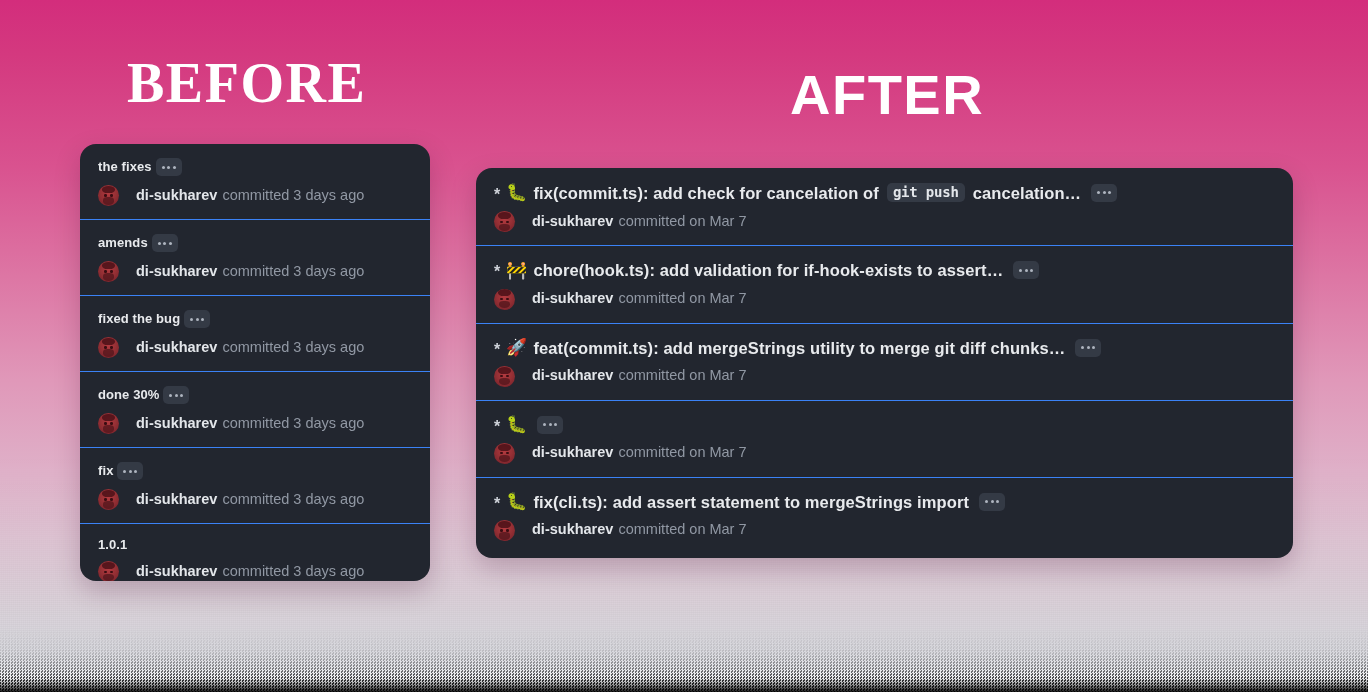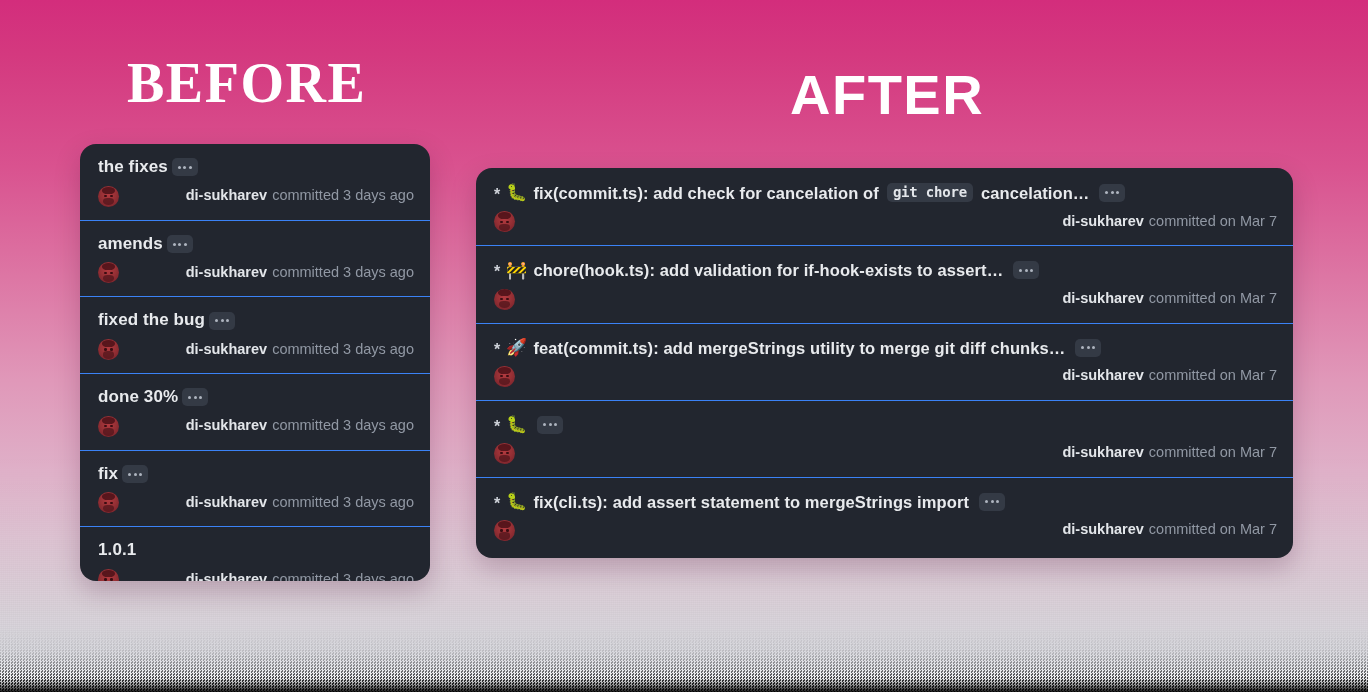--- a/index.html
+++ b/index.html
@@ -107,21 +107,21 @@
   }
   .row + .row { border-top: 1px solid #3b82f6; }
 
   #panel-after .row { padding: 15px 16px 13px 18px; }
 
   
   .commit-title {
     display: flex;
     align-items: center;
     color: #e8eaed;
-    font-size: 17px;
+    font-size: 13px;
     font-weight: 700;
     line-height: 1.1;
     white-space: nowrap;
   }
 
   #panel-after .commit-title { font-size: 16.5px; gap: 6px; }
 
   .star {
     color: #cfd3da;
     font-weight: 700;
@@ -175,21 +175,20 @@
 
   
   .author-line {
     display: flex;
     align-items: center;
     gap: 17px;
     margin-top: 9px;
     font-size: 14.5px;
     line-height: 1.1;
     white-space: nowrap;
-    justify-content: space-between;
   }
   .author-name {
     color: #e3e6ea;
     font-weight: 700;
   }
   .author-meta {
     color: #9198a4;
     font-weight: 400;
     margin-left: 5px;
   }
@@ -346,21 +345,21 @@
       </div>
     </div>
   </section>
 
 <section class="panel" id="panel-after">
     <div class="row">
       <div class="commit-title">
         <span class="star">*</span>
         <span class="emoji">🐛</span>
         <span class="msg">fix(commit.ts): add check for cancelation of</span>
-        <code class="inline-code">git chore</code>
+        <code class="inline-code">git push</code>
         <span class="msg">cancelation…</span>
         <span class="dots-badge">
           <i></i>
           <i></i>
           <i></i>
         </span>
       </div>
       <div class="author-line">
         <span class="avatar">
           <span class="eye l"></span>

